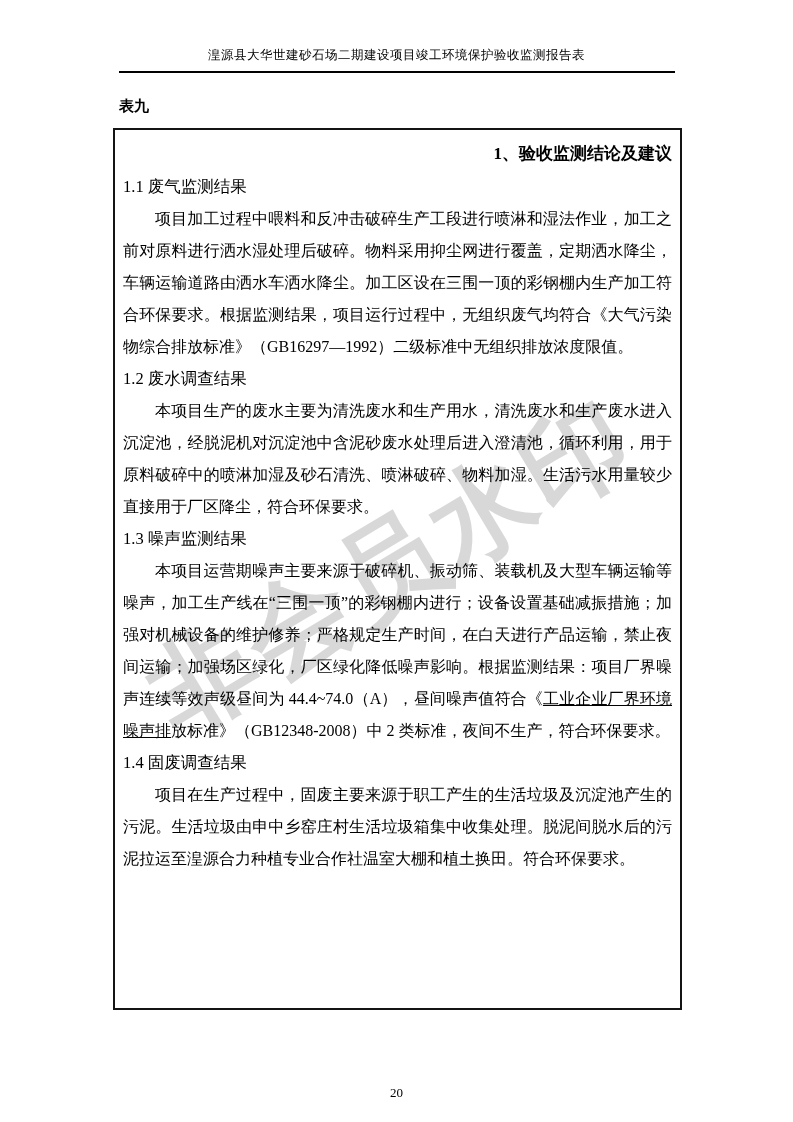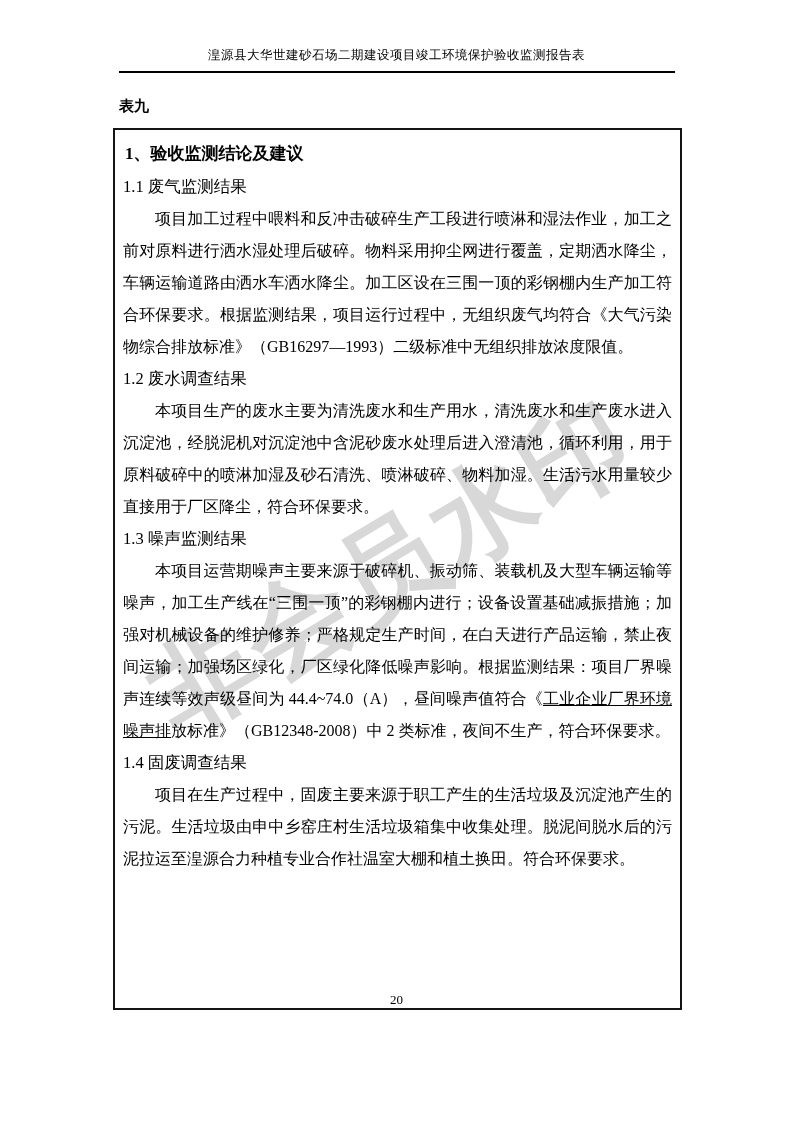--- a/index.html
+++ b/index.html
@@ -66,39 +66,40 @@
     border: 2px solid #141414;
     padding: 7px 8px 0 8px;
     z-index: 1;
     background: transparent;
   }
   .main-heading {
     font-size: 17px;
     font-weight: bold;
     line-height: 34px;
     margin: 0 0 0 2px;
+    text-align: right;
   }
   .sec-heading {
     font-size: 16.5px;
     font-weight: normal;
     line-height: 32px;
     margin: 0;
   }
   .sec-para {
     font-size: 16px;
     line-height: 32px;
     margin: 0;
     text-indent: 2em;
     text-align: justify;
     text-justify: inter-ideograph;
   }
   .u { text-decoration: underline; }
   .page-number {
     position: absolute;
-    top: 992px;
+    top: 1085px;
     left: 0;
     width: 100%;
     text-align: center;
     font-size: 13px;
     z-index: 1;
   }
 </style>
 </head>
 <body>
 
@@ -110,21 +111,21 @@
 
   <div class="header-rule"></div>
 
   <div class="table-label">表九</div>
 
   <div class="report-table">
 
     <h2 class="main-heading">1、验收监测结论及建议</h2>
 
     <h3 class="sec-heading">1.1 废气监测结果</h3>
-    <p class="sec-para">项目加工过程中喂料和反冲击破碎生产工段进行喷淋和湿法作业，加工之前对原料进行洒水湿处理后破碎。物料采用抑尘网进行覆盖，定期洒水降尘，车辆运输道路由洒水车洒水降尘。加工区设在三围一顶的彩钢棚内生产加工符合环保要求。根据监测结果，项目运行过程中，无组织废气均符合《大气污染物综合排放标准》（GB16297—1993）二级标准中无组织排放浓度限值。</p>
+    <p class="sec-para">项目加工过程中喂料和反冲击破碎生产工段进行喷淋和湿法作业，加工之前对原料进行洒水湿处理后破碎。物料采用抑尘网进行覆盖，定期洒水降尘，车辆运输道路由洒水车洒水降尘。加工区设在三围一顶的彩钢棚内生产加工符合环保要求。根据监测结果，项目运行过程中，无组织废气均符合《大气污染物综合排放标准》（GB16297—1992）二级标准中无组织排放浓度限值。</p>
 
     <h3 class="sec-heading">1.2 废水调查结果</h3>
     <p class="sec-para">本项目生产的废水主要为清洗废水和生产用水，清洗废水和生产废水进入沉淀池，经脱泥机对沉淀池中含泥砂废水处理后进入澄清池，循环利用，用于原料破碎中的喷淋加湿及砂石清洗、喷淋破碎、物料加湿。生活污水用量较少直接用于厂区降尘，符合环保要求。</p>
 
     <h3 class="sec-heading">1.3 噪声监测结果</h3>
     <p class="sec-para"><span>本项目运营期噪声主要来源于破碎机、振动筛、装载机及大型车辆运输等噪声，加工生产线在“三围一顶”的彩钢棚内进行；设备设置基础减振措施；加强对机械设备的维护修养；严格规定生产时间，在白天进行产品运输，禁止夜间运输；加强场区绿化，厂区绿化降低噪声影响。根据监测结果：项目厂界噪声连续等效声级昼间为 44.4~74.0（A），昼间噪声值符合《</span><span class="u">工业企业厂界环境噪声排</span><span>放标准》（GB12348-2008）中 2 类标准，夜间不生产，符合环保要求。</span></p>
 
     <h3 class="sec-heading">1.4 固废调查结果</h3>
     <p class="sec-para">项目在生产过程中，固废主要来源于职工产生的生活垃圾及沉淀池产生的污泥。生活垃圾由申中乡窑庄村生活垃圾箱集中收集处理。脱泥间脱水后的污泥拉运至湟源合力种植专业合作社温室大棚和植土换田。符合环保要求。</p>
 

